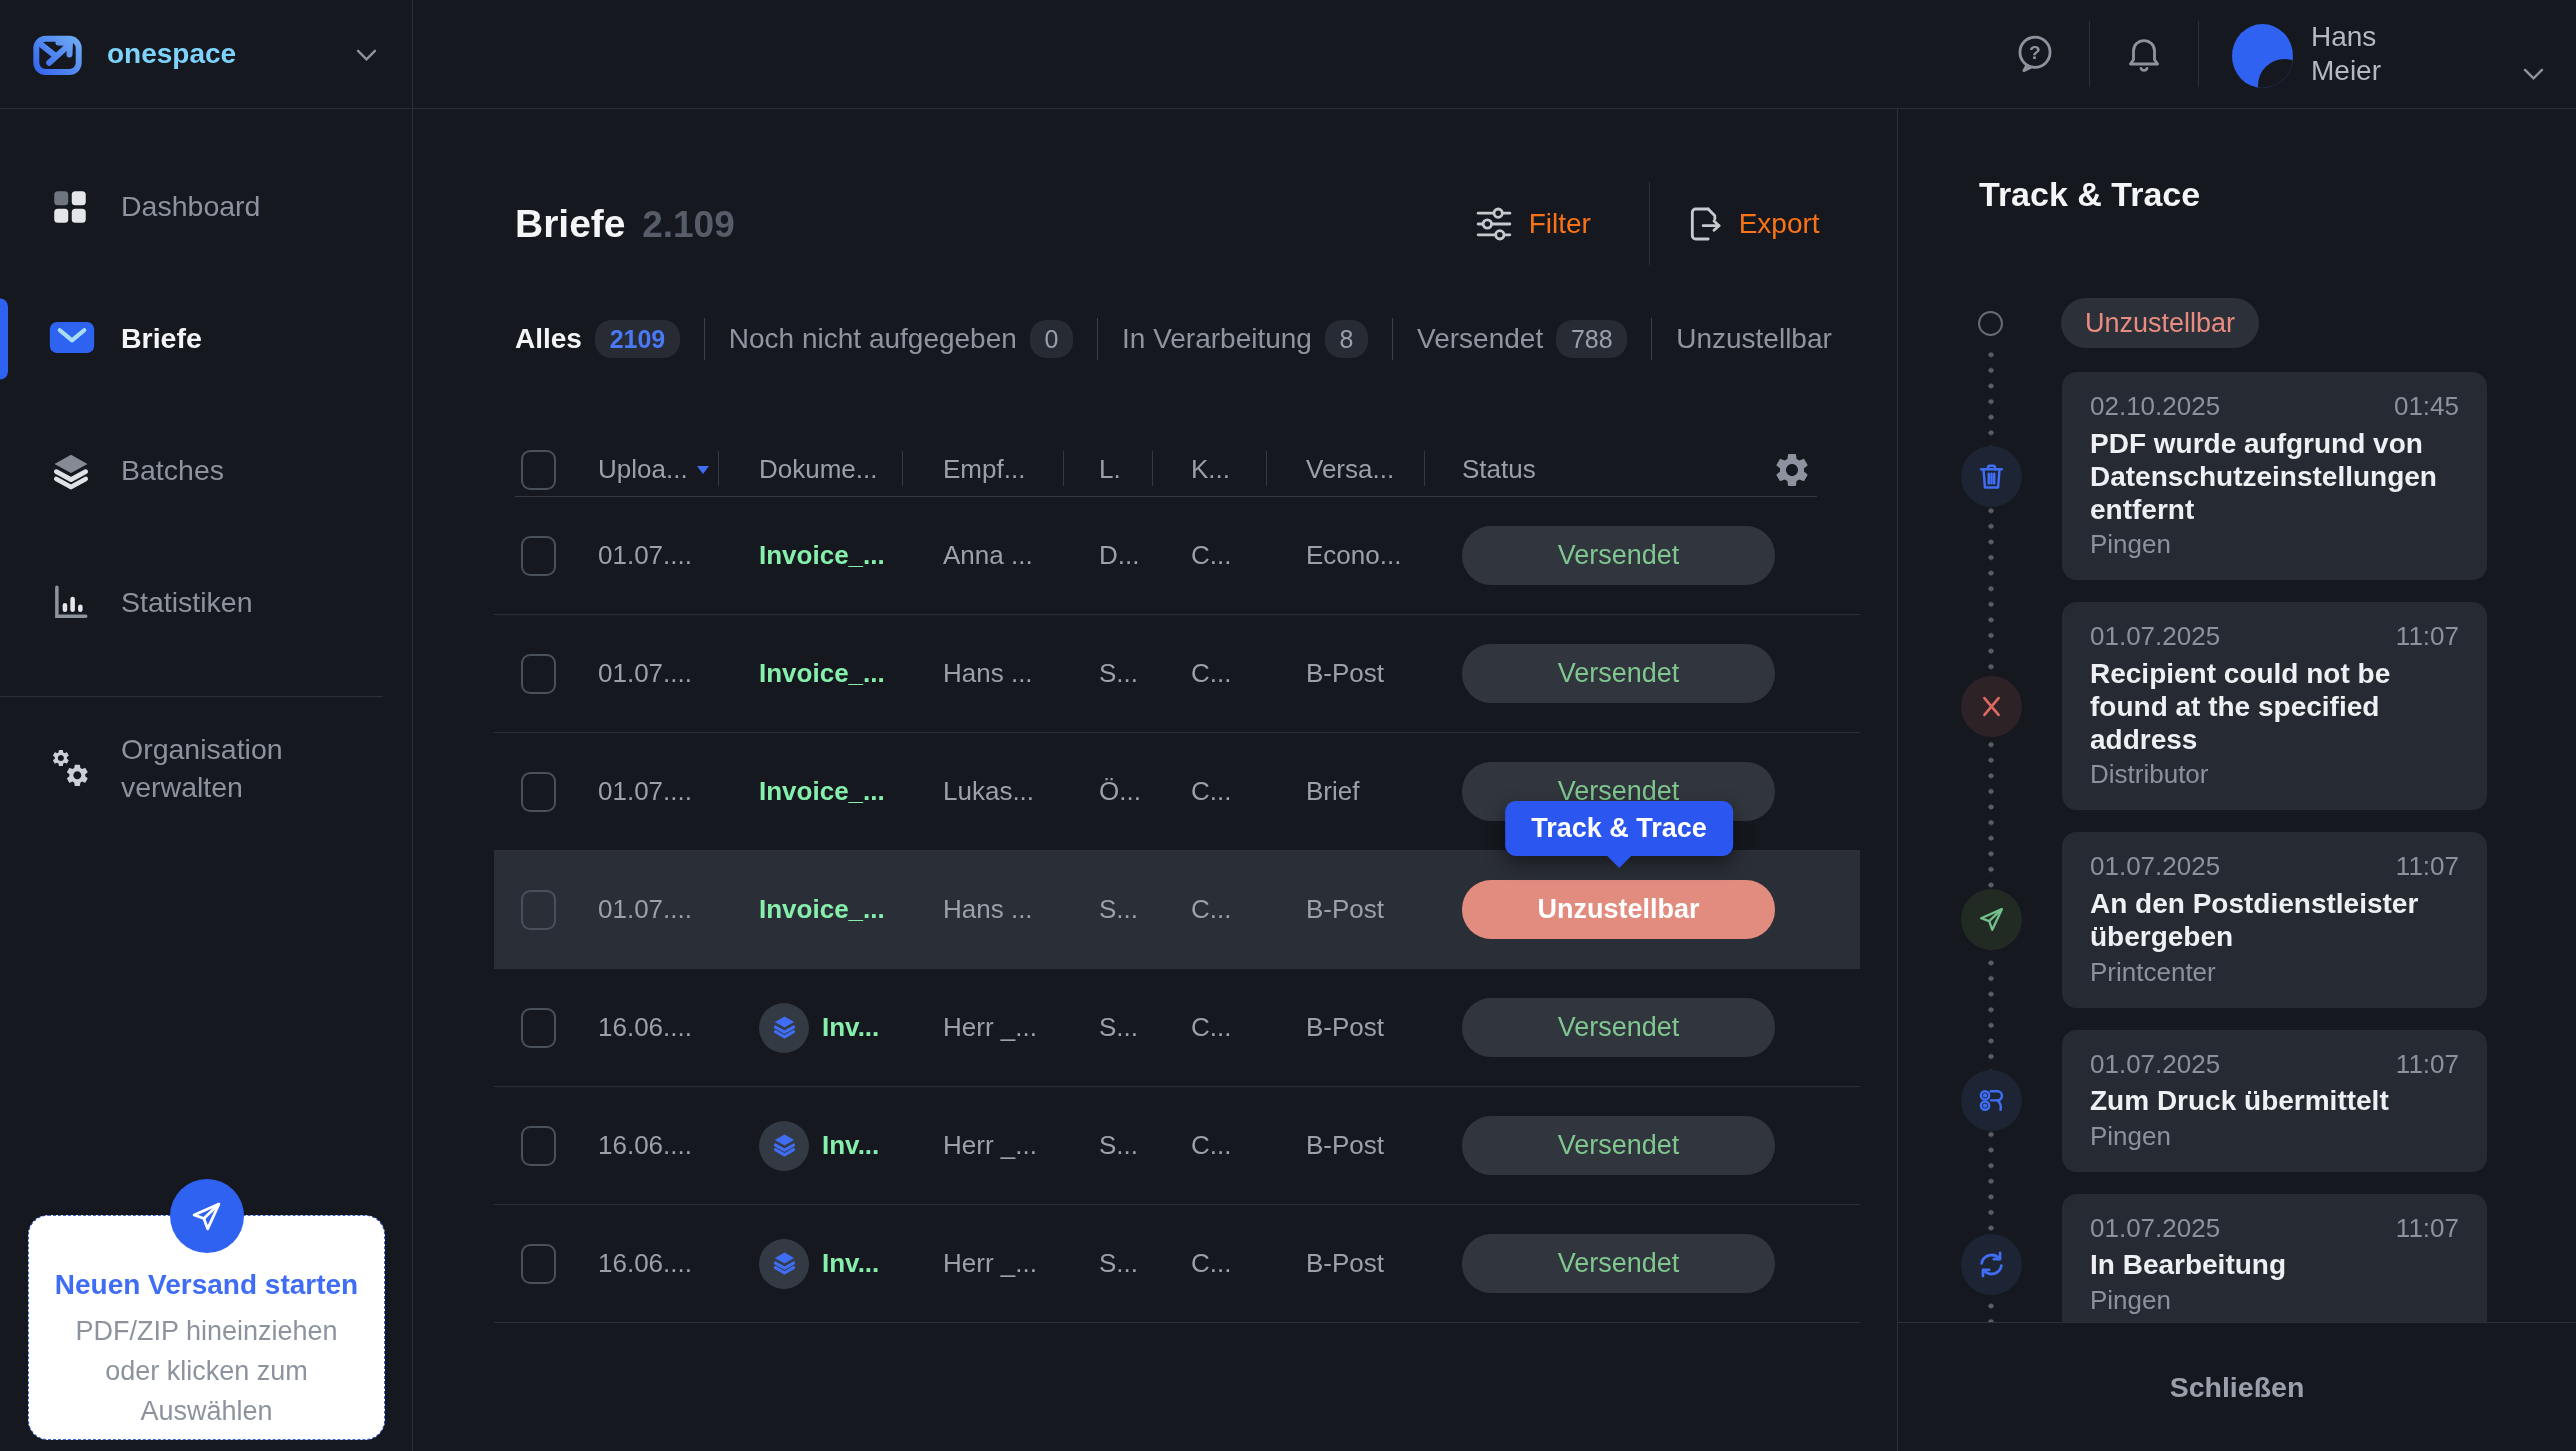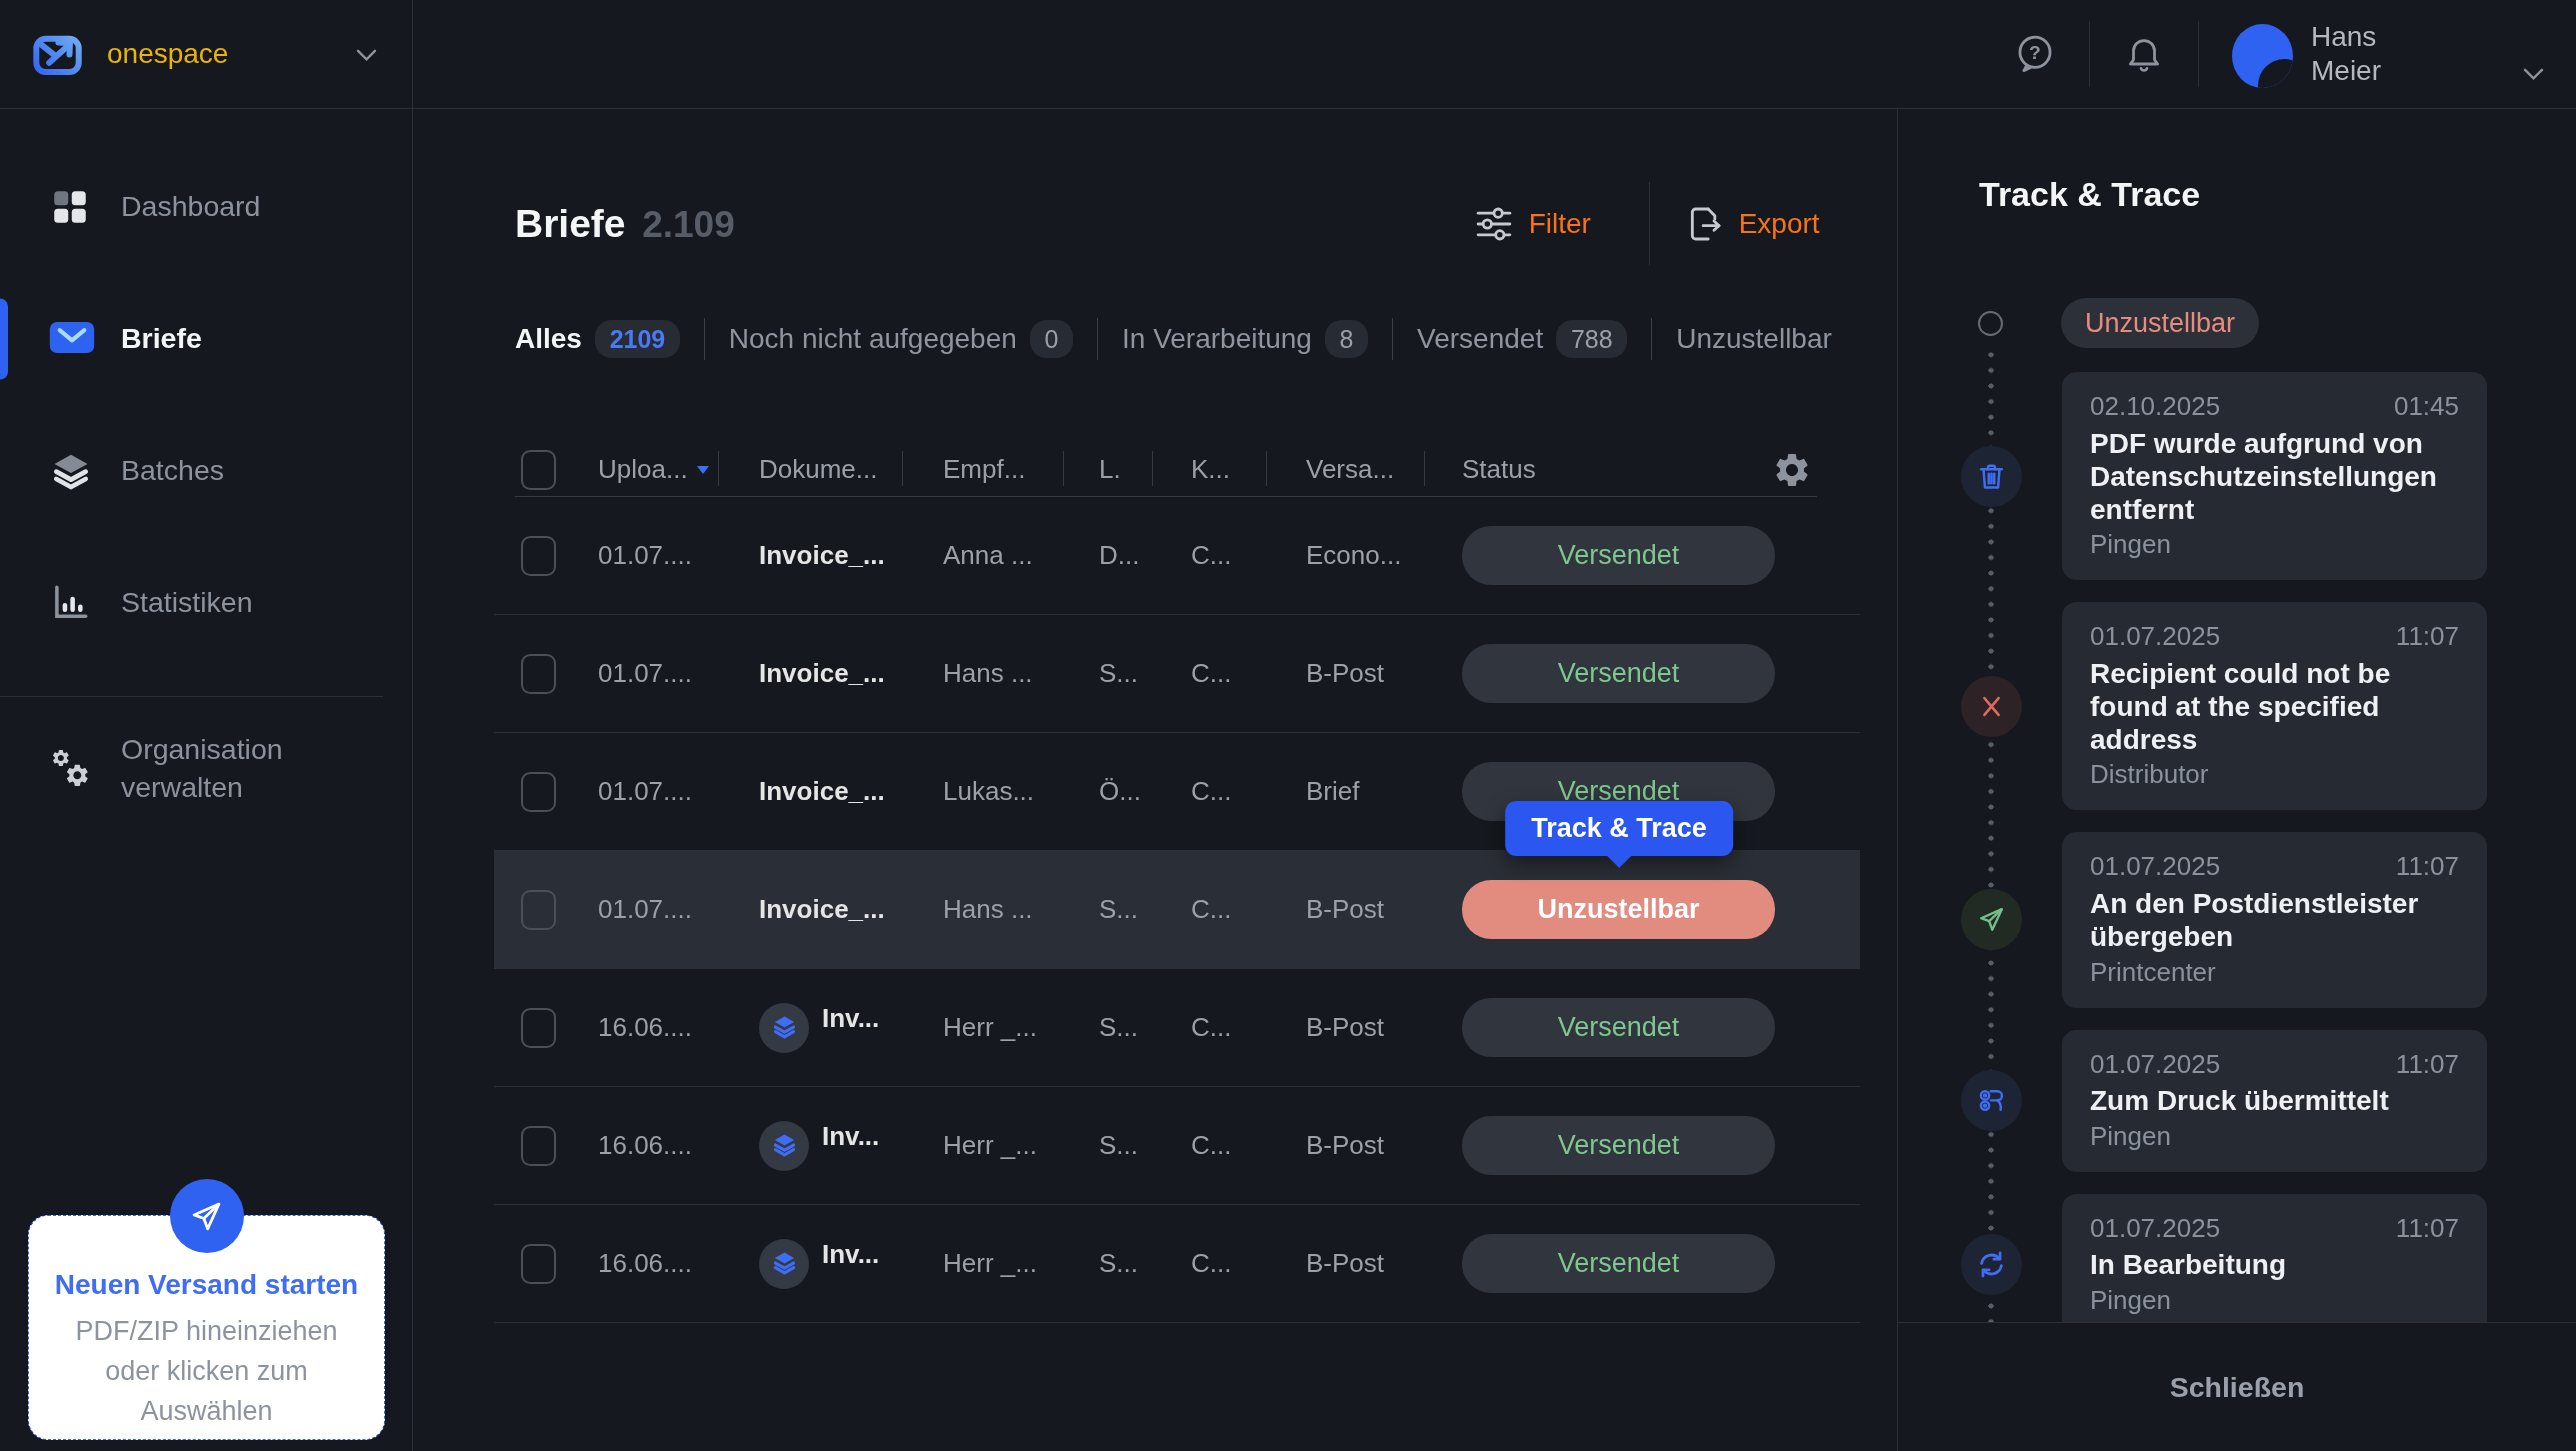--- a/index.html
+++ b/index.html
@@ -3,21 +3,21 @@
 <meta charset="utf-8">
 <style>
   * { margin:0; padding:0; box-sizing:border-box; }
   html,body { background:#0e1014; }
   body { font-family:"Liberation Sans", sans-serif; }
   .app { position:relative; width:2576px; height:1452px; background:#15181e; overflow:hidden; color:#eef0f3; }
 
   
   .topbar { position:absolute; left:0; top:0; width:2576px; height:109px; border-bottom:0.9px solid #2b2f38; display:flex; align-items:center; z-index:30; background:#15181e; }
   .brand { width:413px; height:100%; border-right:0.9px solid #2b2f38; display:flex; align-items:center; padding:0 31px 0 28px; cursor:pointer; }
-  .brand-name { margin-left:20px; font-size:28px; font-weight:400; color:#eab308; flex:1; }
+  .brand-name { margin-left:20px; font-size:28px; font-weight:700; color:#7dd3fc; flex:1; }
   .chev { width:29px; height:29px; color:#8d939e; }
   .topbar-right { margin-left:auto; display:flex; align-items:center; padding-right:28px; }
   .icon-btn { width:42px; height:42px; color:#8d939e; cursor:pointer; display:flex; align-items:center; justify-content:center; }
   .tb-div { width:0.9px; height:66px; background:#2b2f38; margin:0 33px; }
   .user-menu { display:flex; align-items:flex-end; cursor:pointer; }
   .avatar { position:relative; width:61px; height:64px; border-radius:50%; background:#2f62f1; overflow:hidden; }
   .avatar::after { content:''; position:absolute; width:53px; height:53px; border-radius:50%; background:#15181e; right:-18.4px; bottom:-24px; }
   .user-name { margin-left:18.4px; font-size:28px; line-height:1.22; color:#b4b9c1; font-weight:500; }
   .user-chevron { margin-left:138px; }
 
@@ -67,21 +67,21 @@
   .thead::after { content:''; position:absolute; left:21px; right:43px; bottom:0; height:0.9px; background:#343943; }
   .th { font-size:26px; color:#9aa0aa; display:flex; align-items:center; gap:9.2px; }
   .hdiv { position:absolute; top:9.2px; width:0.9px; height:35px; background:#343943; }
   .caret-down { width:0; height:0; border-left:6.4px solid transparent; border-right:6.4px solid transparent; border-top:8.3px solid #3f6df4; display:inline-block; }
   .checkbox { width:35px; height:40px; border:2.3px solid #4a505a; border-radius:9.2px; background:transparent; cursor:pointer; margin-left:6.4px; }
   .gear-btn { width:40px; height:40px; color:#8d939e; cursor:pointer; margin-left:-2.8px; }
   .trow { position:relative; height:118px; border-bottom:0.9px solid #2b2f37; cursor:pointer; }
   .trow.highlight { background:#2a2e36; }
   .cell { font-size:26px; color:#9ba0a9; padding-right:9.2px; overflow:hidden; white-space:nowrap; }
   .cell.upload { padding-left:14px; }
-  .cell.doc { color:#e5e5e5; font-weight:700; display:flex; align-items:flex-start; gap:13px; }
+  .cell.doc { color:#86efac; font-weight:700; display:flex; align-items:center; gap:13px; }
   .doc-ico { width:50px; height:50px; border-radius:50%; background:#343a44; display:flex; align-items:center; justify-content:center; flex-shrink:0; }
   .status-badge { height:59px; border-radius:29px; display:flex; align-items:center; justify-content:center; font-size:27px; width:313px; }
   .status-badge.sent { background:#31353d; color:#7fc78f; }
   .status-badge.undeliverable { background:#e28b7f; color:#ffffff; font-weight:600; }
 
   .tooltip { position:absolute; left:1205px; top:692px; transform:translateX(-50%); background:#2b57f0; color:#fff; font-size:27px; font-weight:700; padding:12px 26px; border-radius:11px; z-index:6; box-shadow:0 7.4px 20px rgba(0,0,0,.45); white-space:nowrap; }
   .tooltip::after { content:''; position:absolute; left:50%; top:100%; transform:translateX(-50%); border:12px solid transparent; border-top-color:#2b57f0; border-bottom-width:0; }
 
   
   .panel { position:absolute; left:1897px; top:109px; width:679px; height:1343px; border-left:0.9px solid #2b2f38; background:#15181e; overflow:hidden; }

